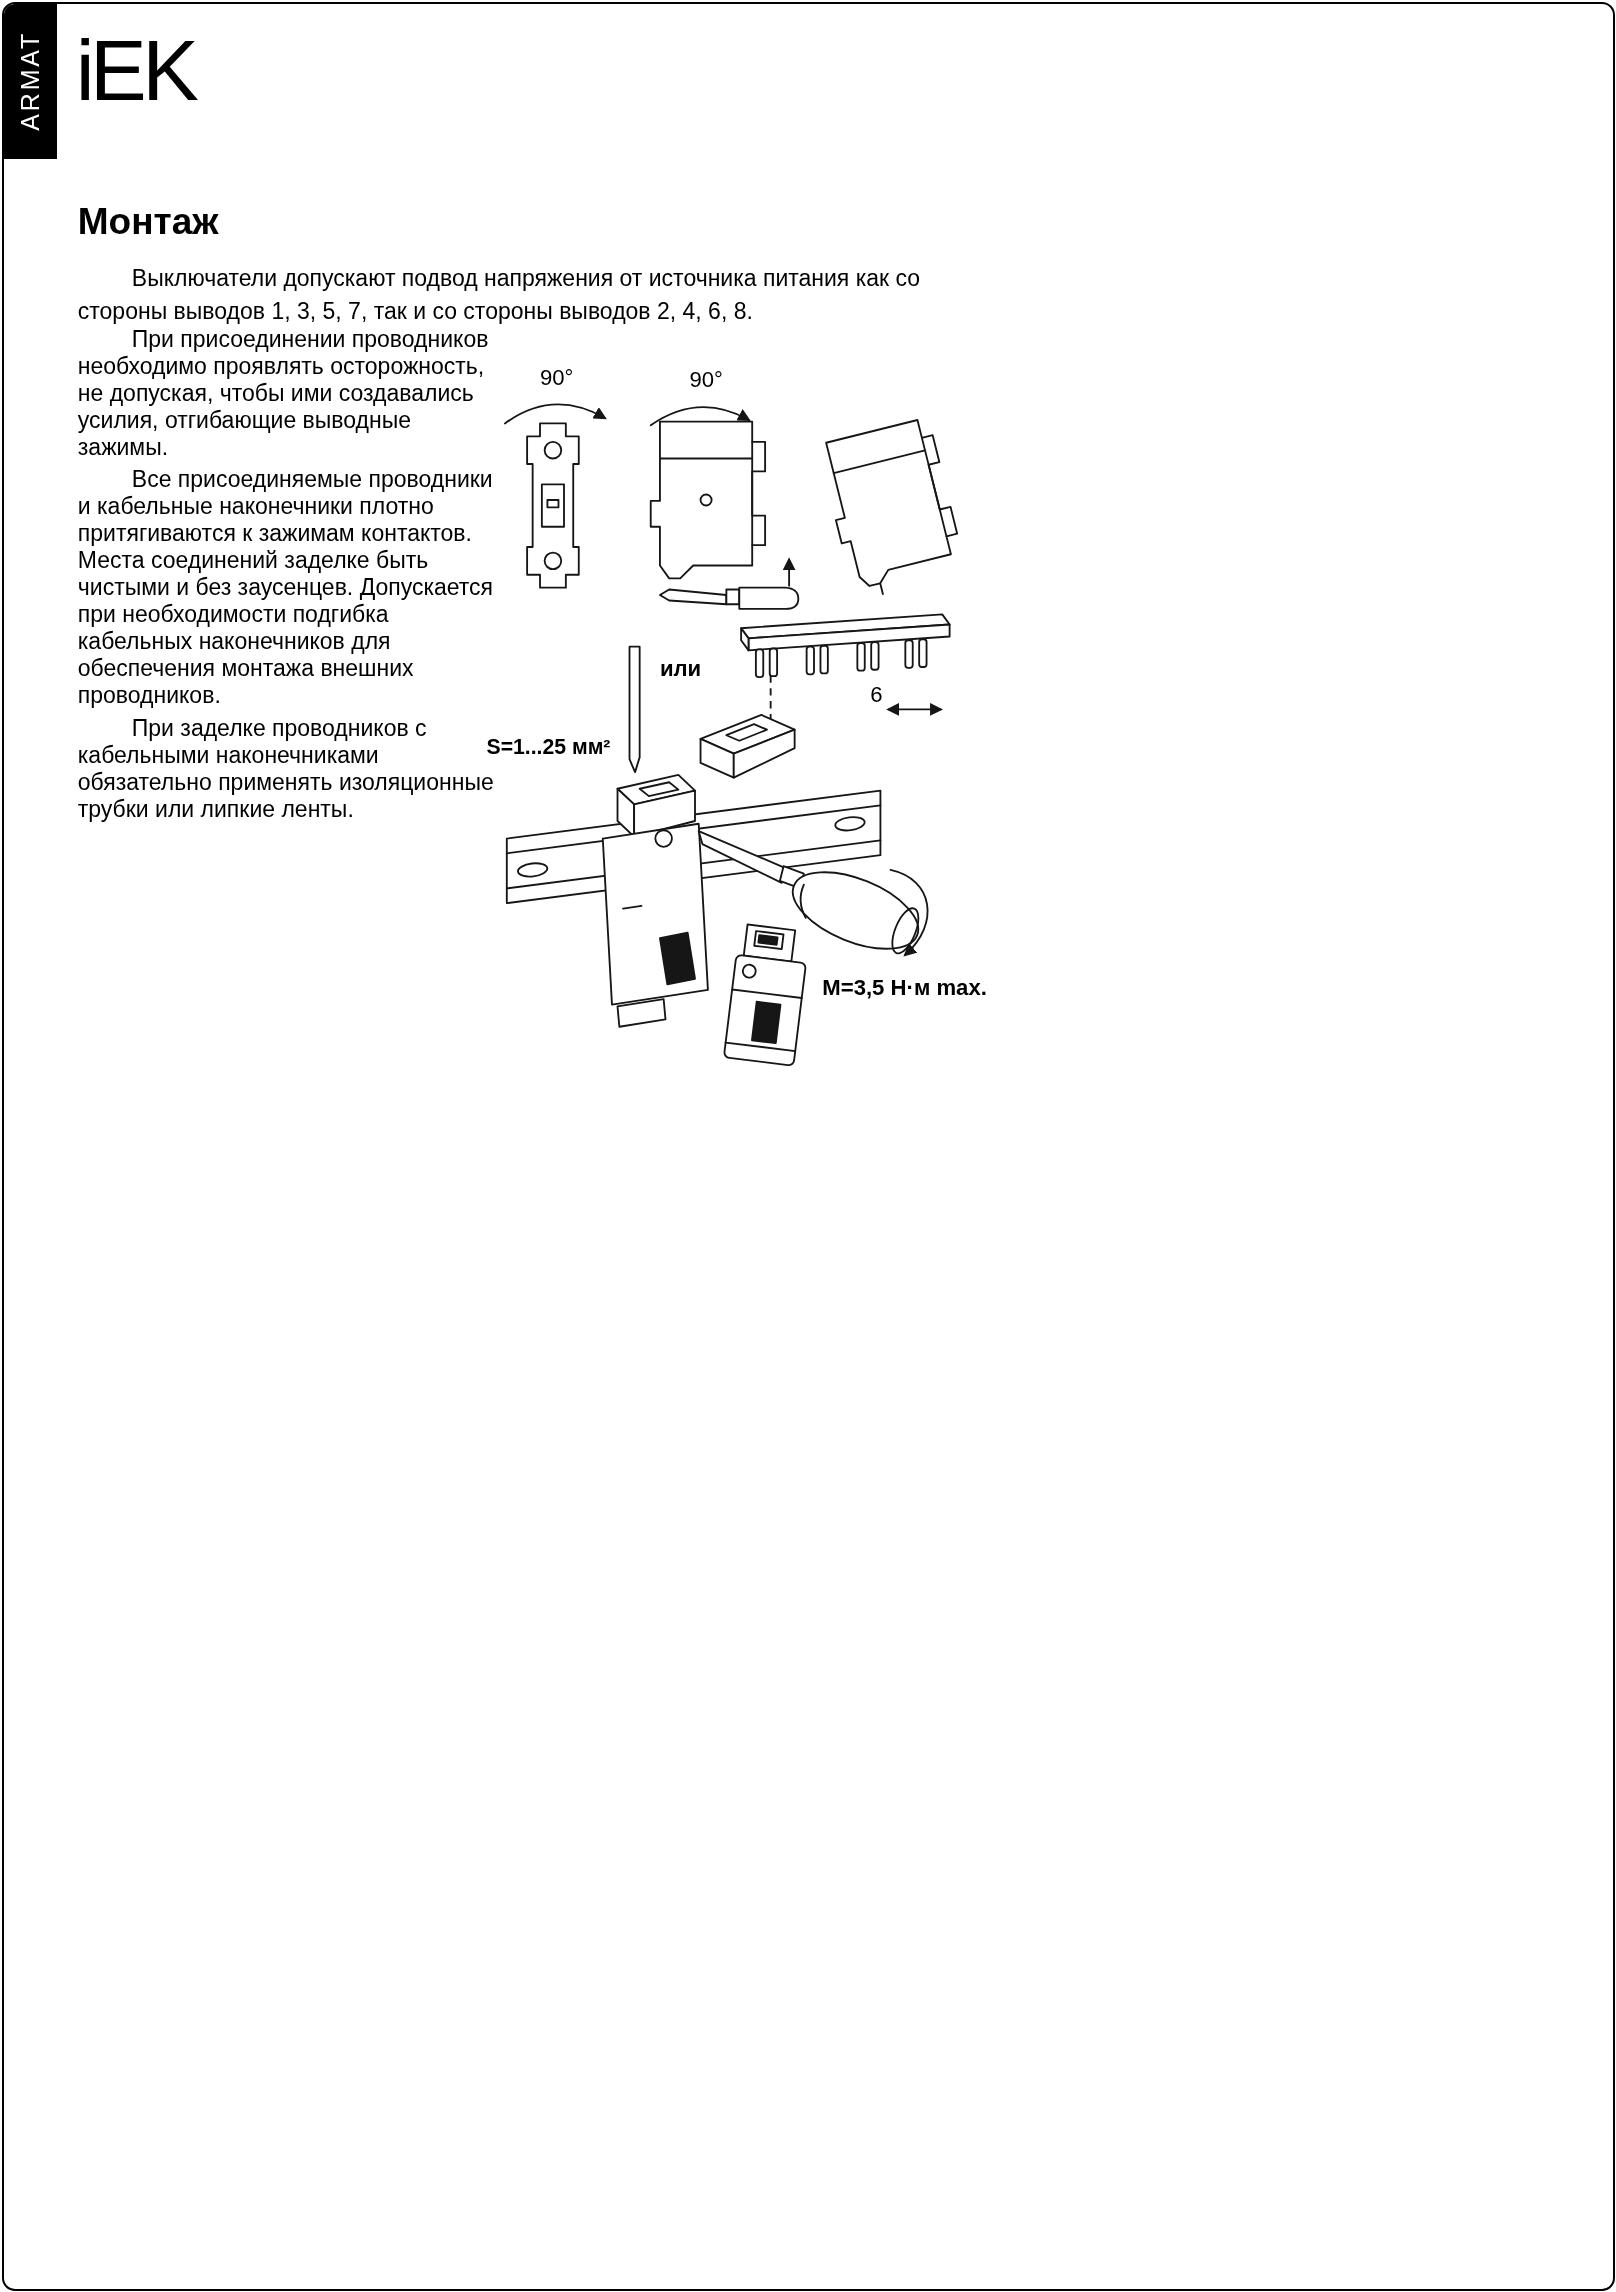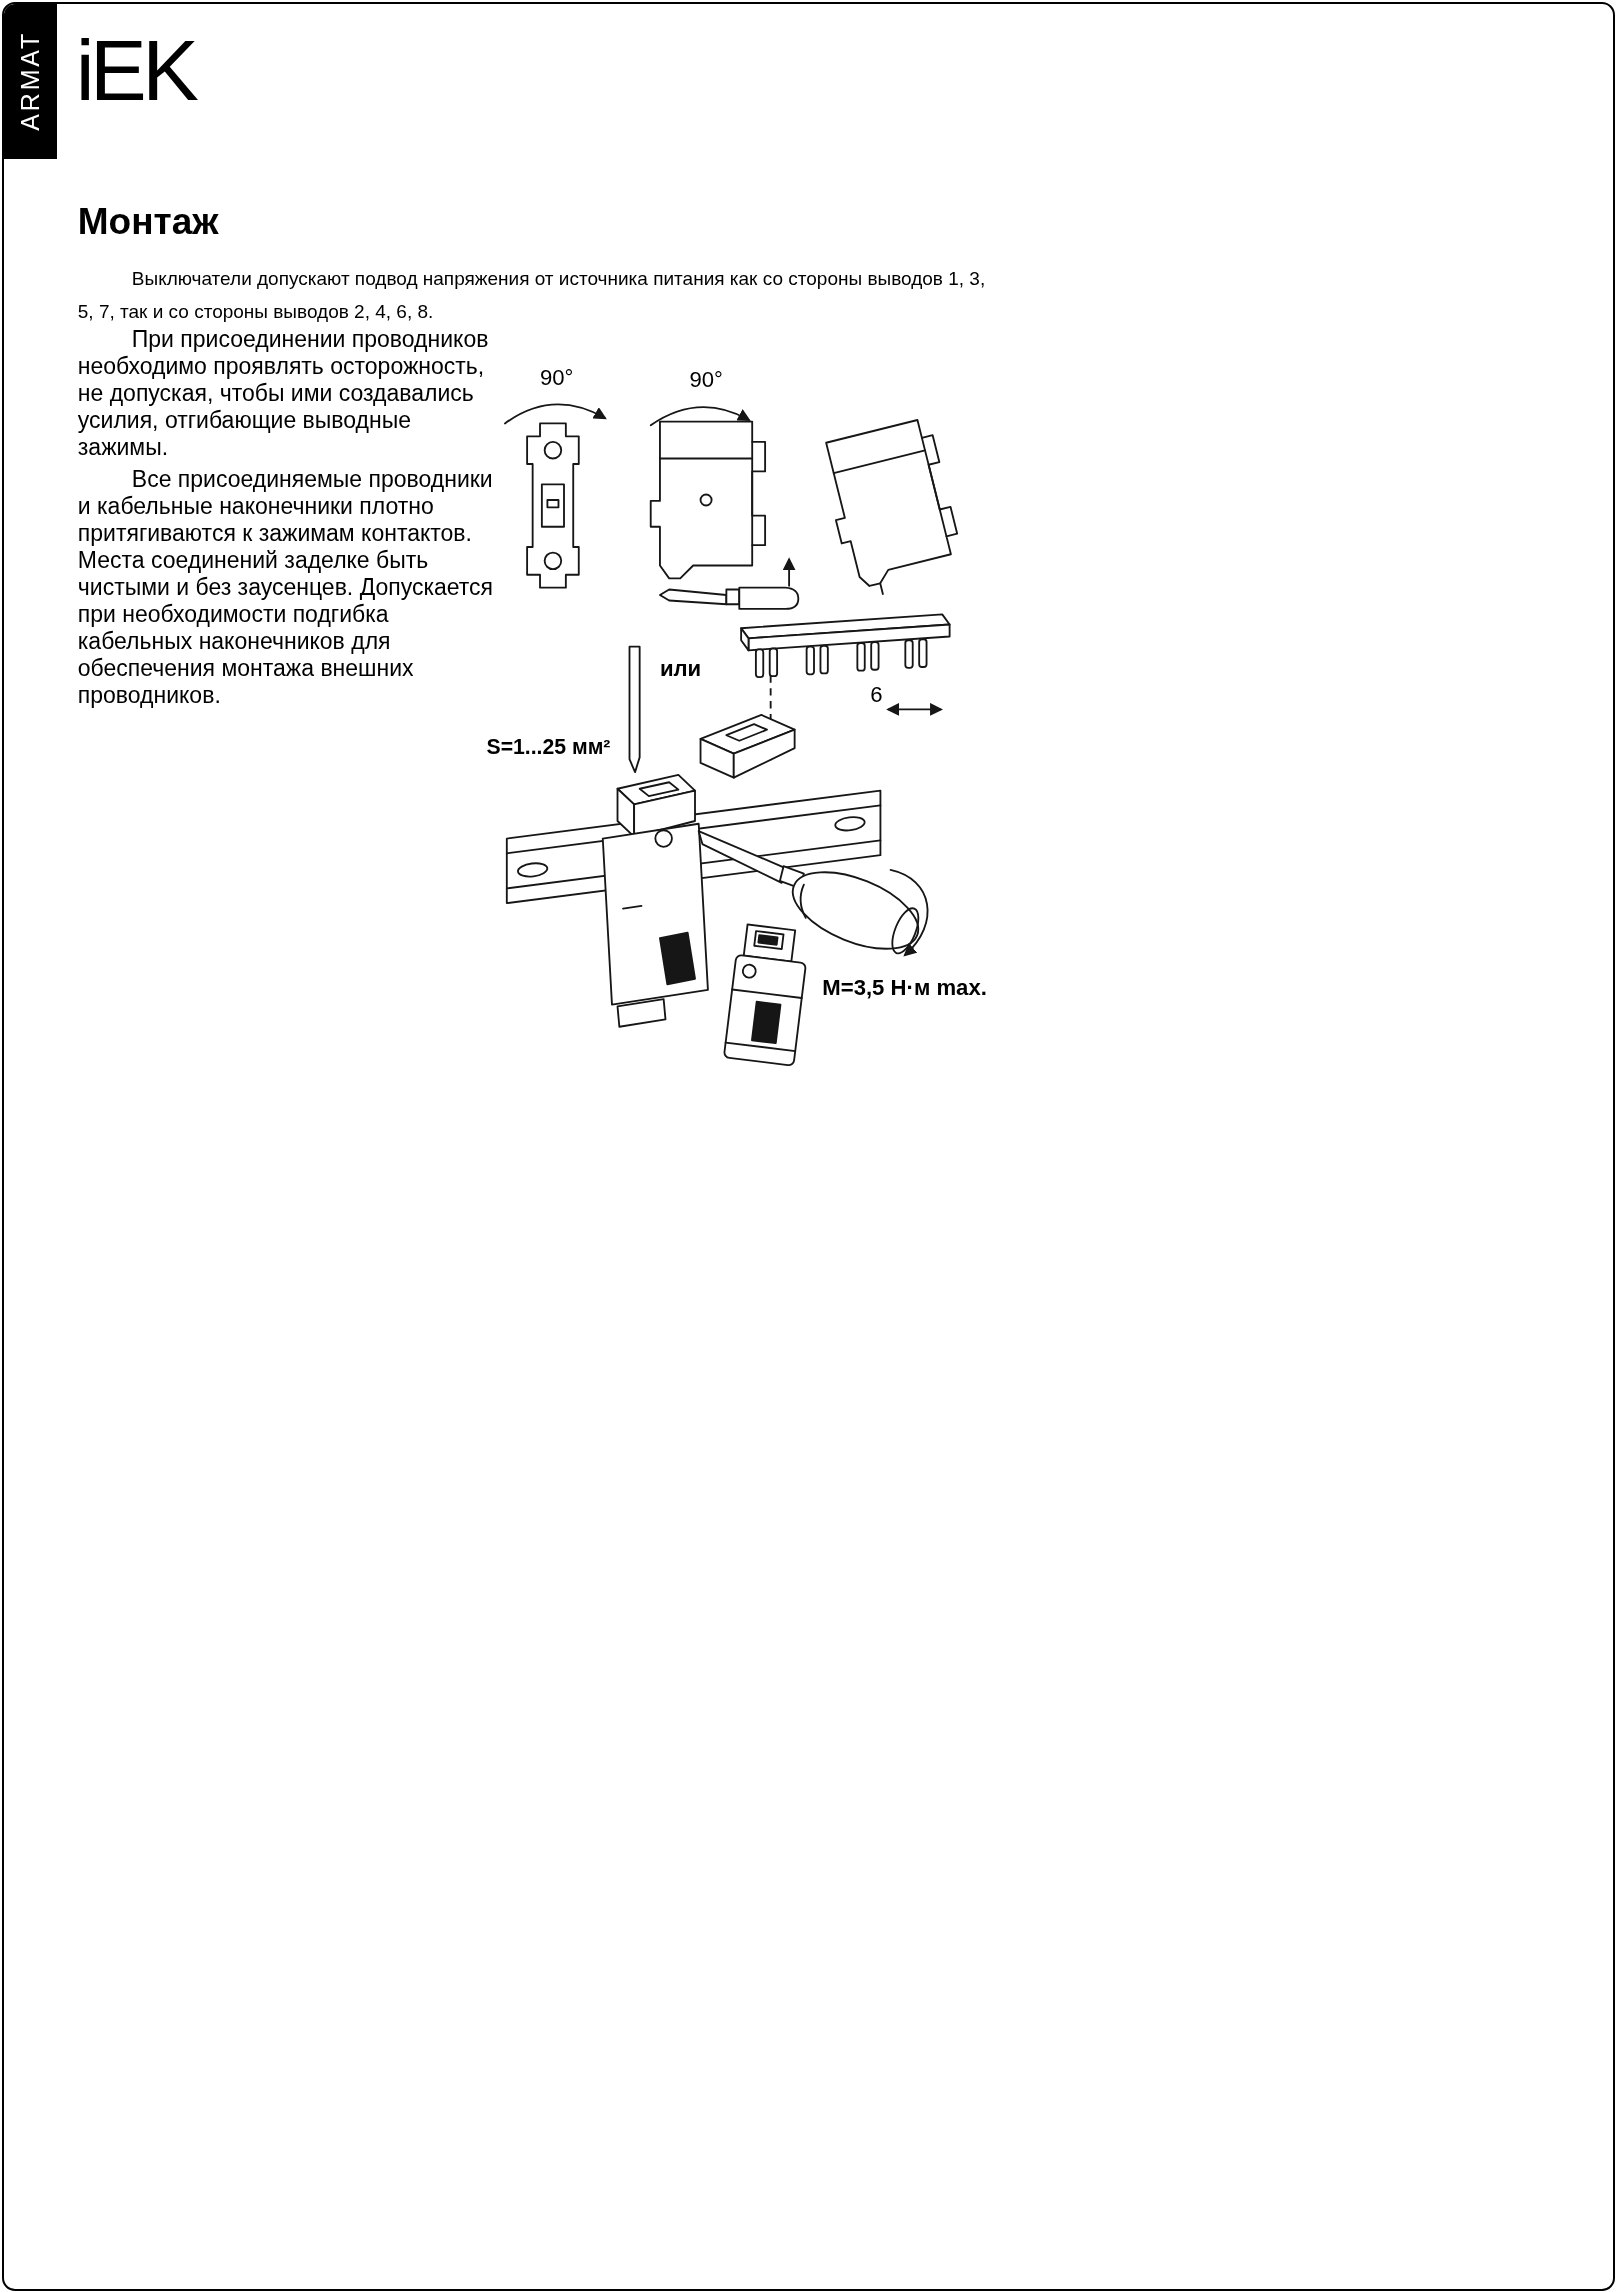--- a/index.html
+++ b/index.html
@@ -30,21 +30,21 @@
     position:absolute; left:72px; top:24px;
     font-size:85px; font-weight:normal; letter-spacing:-4.6px;
     line-height:85px;
   }
   .heading {
     position:absolute; left:74px; top:189px;
     font-size:37px; font-weight:bold;margin-top:8px;
   }
   .intro {
     position:absolute; left:74px; top:258px;
-    width:914px; font-size:19px; line-height:33px;
+    width:914px; font-size:23px; line-height:33px;
     text-indent:54px;
   }
   .left-col {
     position:absolute; left:74px; top:322px;
     width:426px; font-size:23px; line-height:27px;
   }
   .left-col p { text-indent:54px; margin:0 0 5.5px 0; }
   .figures {
     position:absolute; left:475px; top:353px;
     width:563px; height:738px;
@@ -70,20 +70,21 @@
 
   <div class="logo">iEK</div>
 
   <h1 class="heading">Монтаж</h1>
 
   <p class="intro">Выключатели допускают подвод напряжения от источника питания как со стороны выводов 1, 3, 5, 7, так и со стороны выводов 2, 4, 6, 8.</p>
 
   <div class="left-col">
     <p>При присоединении проводников необходимо проявлять осторожность, не допуская, чтобы ими создавались усилия, отгибающие выводные зажимы.</p>
     <p>Все присоединяемые проводники и кабельные наконечники плотно притягиваются к зажимам контактов. Места соединений заделке быть чистыми и без заусенцев. Допускается при необходимости подгибка кабельных наконечников для обеспечения монтажа внешних проводников.</p>
+    <p>При заделке проводников с кабельными наконечниками обязательно применять изоляционные трубки или липкие ленты.</p>
   </div>
 
   <svg class="figures" viewBox="0 0 610 800">
     <defs>
       <marker id="arr" viewBox="0 0 10 10" refX="8" refY="5" markerWidth="7" markerHeight="7" orient="auto-start-reverse">
         <path d="M0,0 L10,5 L0,10 Z" fill="#161616"></path>
       </marker>
     </defs>
 
     <g>

